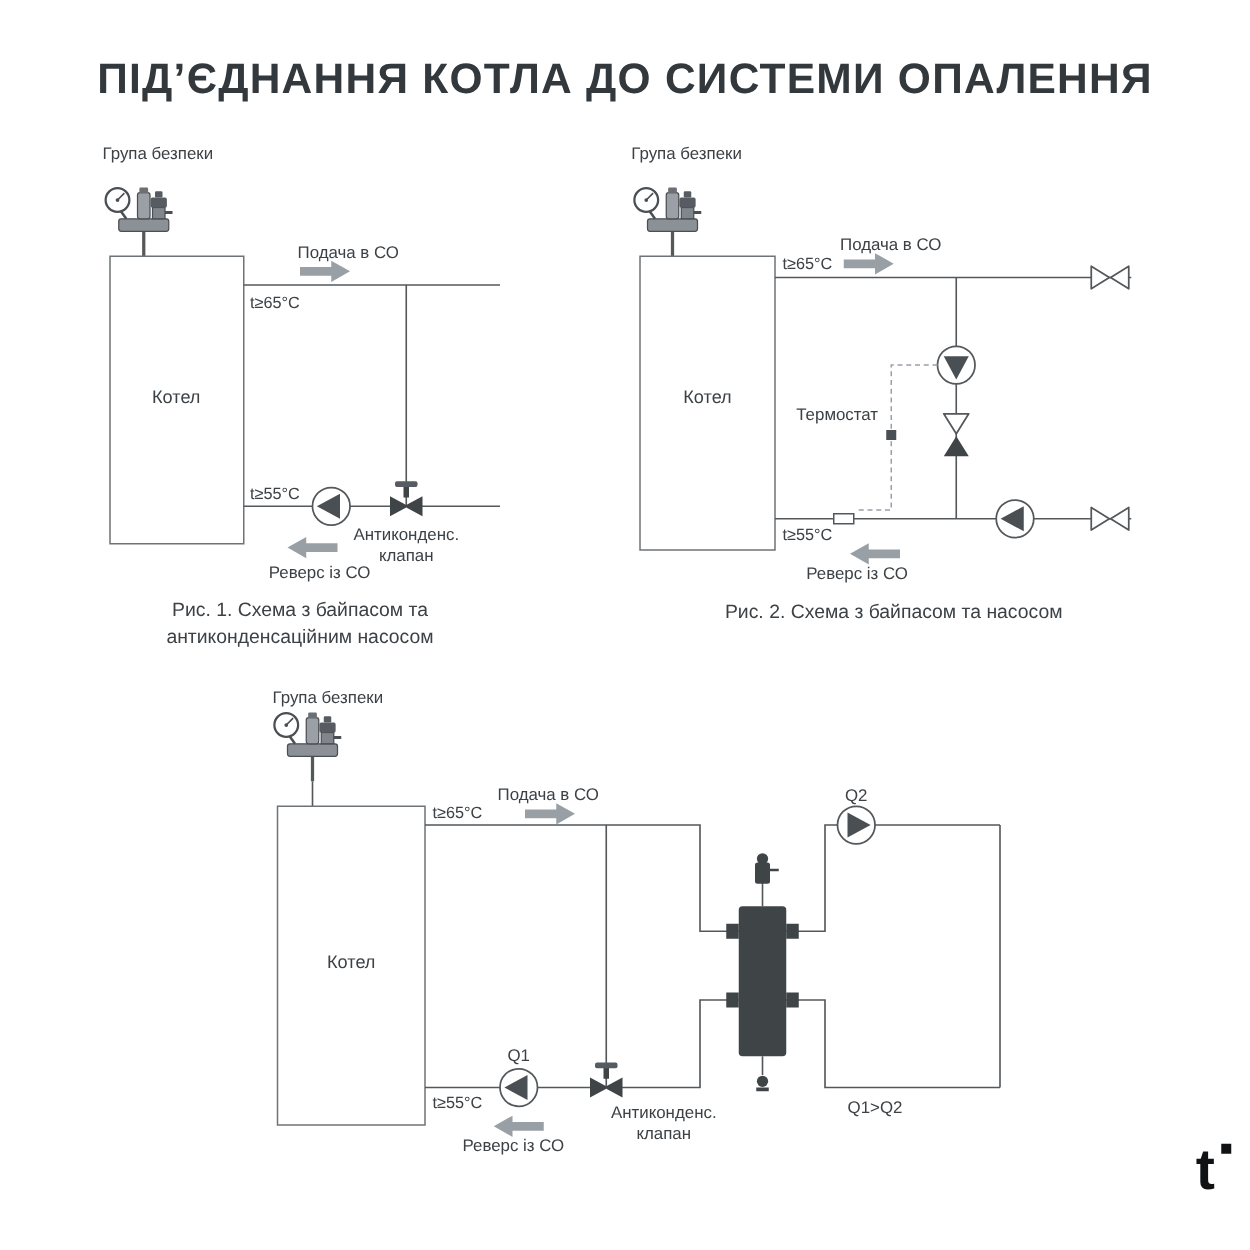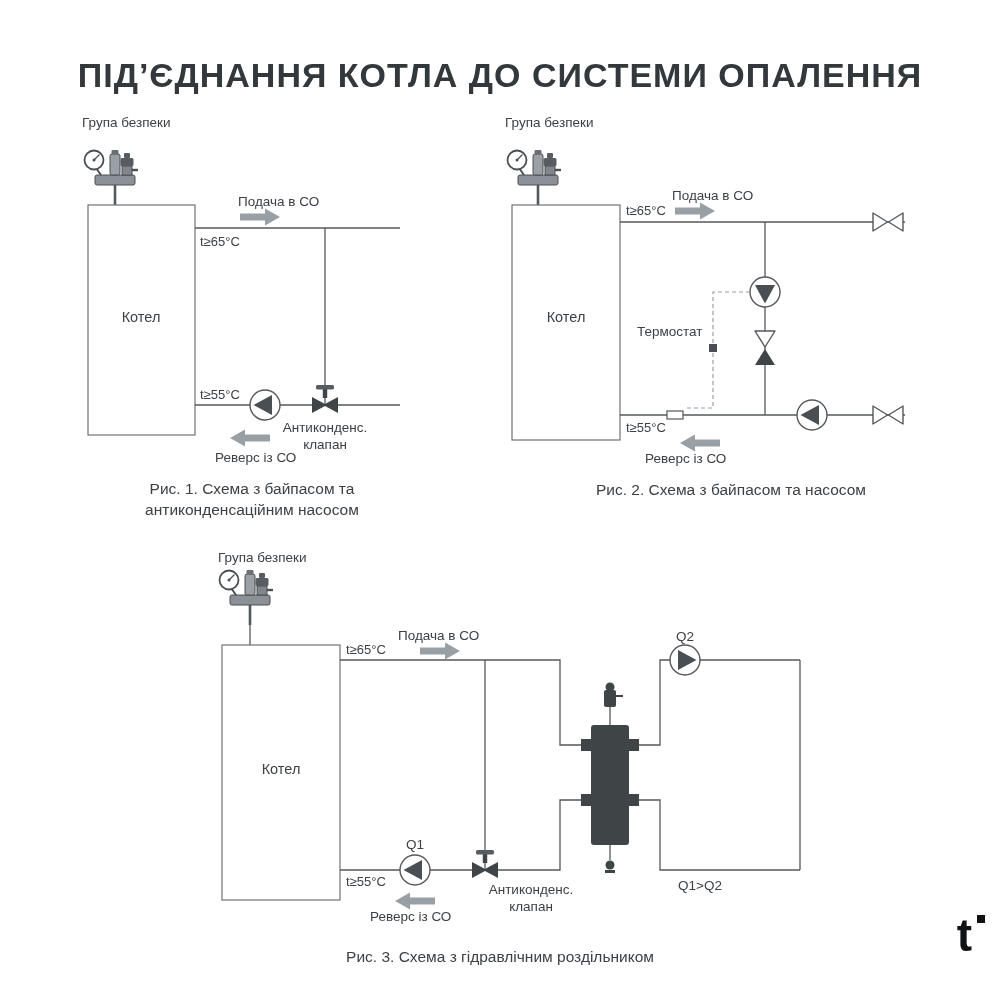--- a/index.html
+++ b/index.html
@@ -1,30 +1,30 @@
 <!DOCTYPE html>
 <html><head>
 <meta charset="utf-8">
 <style>
   * { margin:0; padding:0; box-sizing:border-box; }
   html,body { width:1000px; height:1000px; background:#ffffff;
               font-family:"Liberation Sans", sans-serif; color:#3c4145; }
   .page { position:relative; width:1000px; height:1000px; overflow:hidden; background:#fff; }
 
-  .title { position:absolute; top:56px; left:0; width:1000px; text-align:center;
+  .title { position:absolute; top:44px; left:0; width:1000px; text-align:center;
            font-size:34px; font-weight:bold; letter-spacing:1px; color:#33383c; }
 
   .fig-svg { position:absolute; }
   #fig1-svg { left:60px;  top:105px; }
   #fig2-svg { left:480px; top:105px; }
   #fig3-svg { left:150px; top:540px; }
 
   .caption { position:absolute; text-align:center; font-size:15.5px; line-height:21px; color:#3c4145; }
-  #cap1 { left:57px;  top:478px; width:390px; }
-  #cap2 { left:506px; top:479px; width:450px; }
+  #cap1 { left:45px;  top:478px; width:390px; }
+  #cap2 { left:490px; top:479px; width:450px; }
   #cap3 { left:150px; top:946px; width:700px; }
 
   svg text { font-family:"Liberation Sans", sans-serif; fill:#3c4145; font-size:13.5px; }
   svg text.temp   { font-size:13px; }
   svg text.boiler { font-size:14.5px; }
   svg text.mid    { text-anchor:middle; }
 
   .pipe   { stroke:#54585b; stroke-width:1.3; fill:none; }
   .dashed { stroke:#98a0a6; stroke-width:1.2; fill:none; stroke-dasharray:4 3; }
   .boilerbox { fill:#ffffff; stroke:#6e7377; stroke-width:1.2; }
@@ -190,22 +190,19 @@
     <text x="381" y="354" class="mid">Антиконденс.</text>
     <text x="381" y="371" class="mid">клапан</text>
 
     <text x="196" y="346" class="temp">t≥55°C</text>
     <use href="#arrow-sym" transform="translate(285,361) rotate(180)"></use>
     <text x="220" y="381">Реверс із СО</text>
 
     <text x="550" y="350" class="mid">Q1&gt;Q2</text>
   </svg>
 
-  <div class="caption" id="cap3">
-    <div>Рис. 3. Схема з гідравлічним роздільником</div>
-  </div>
 
   <div class="logo">
     <span>t</span>
     <span class="dot"></span>
   </div>
 
 </div>
 
 </body></html>

